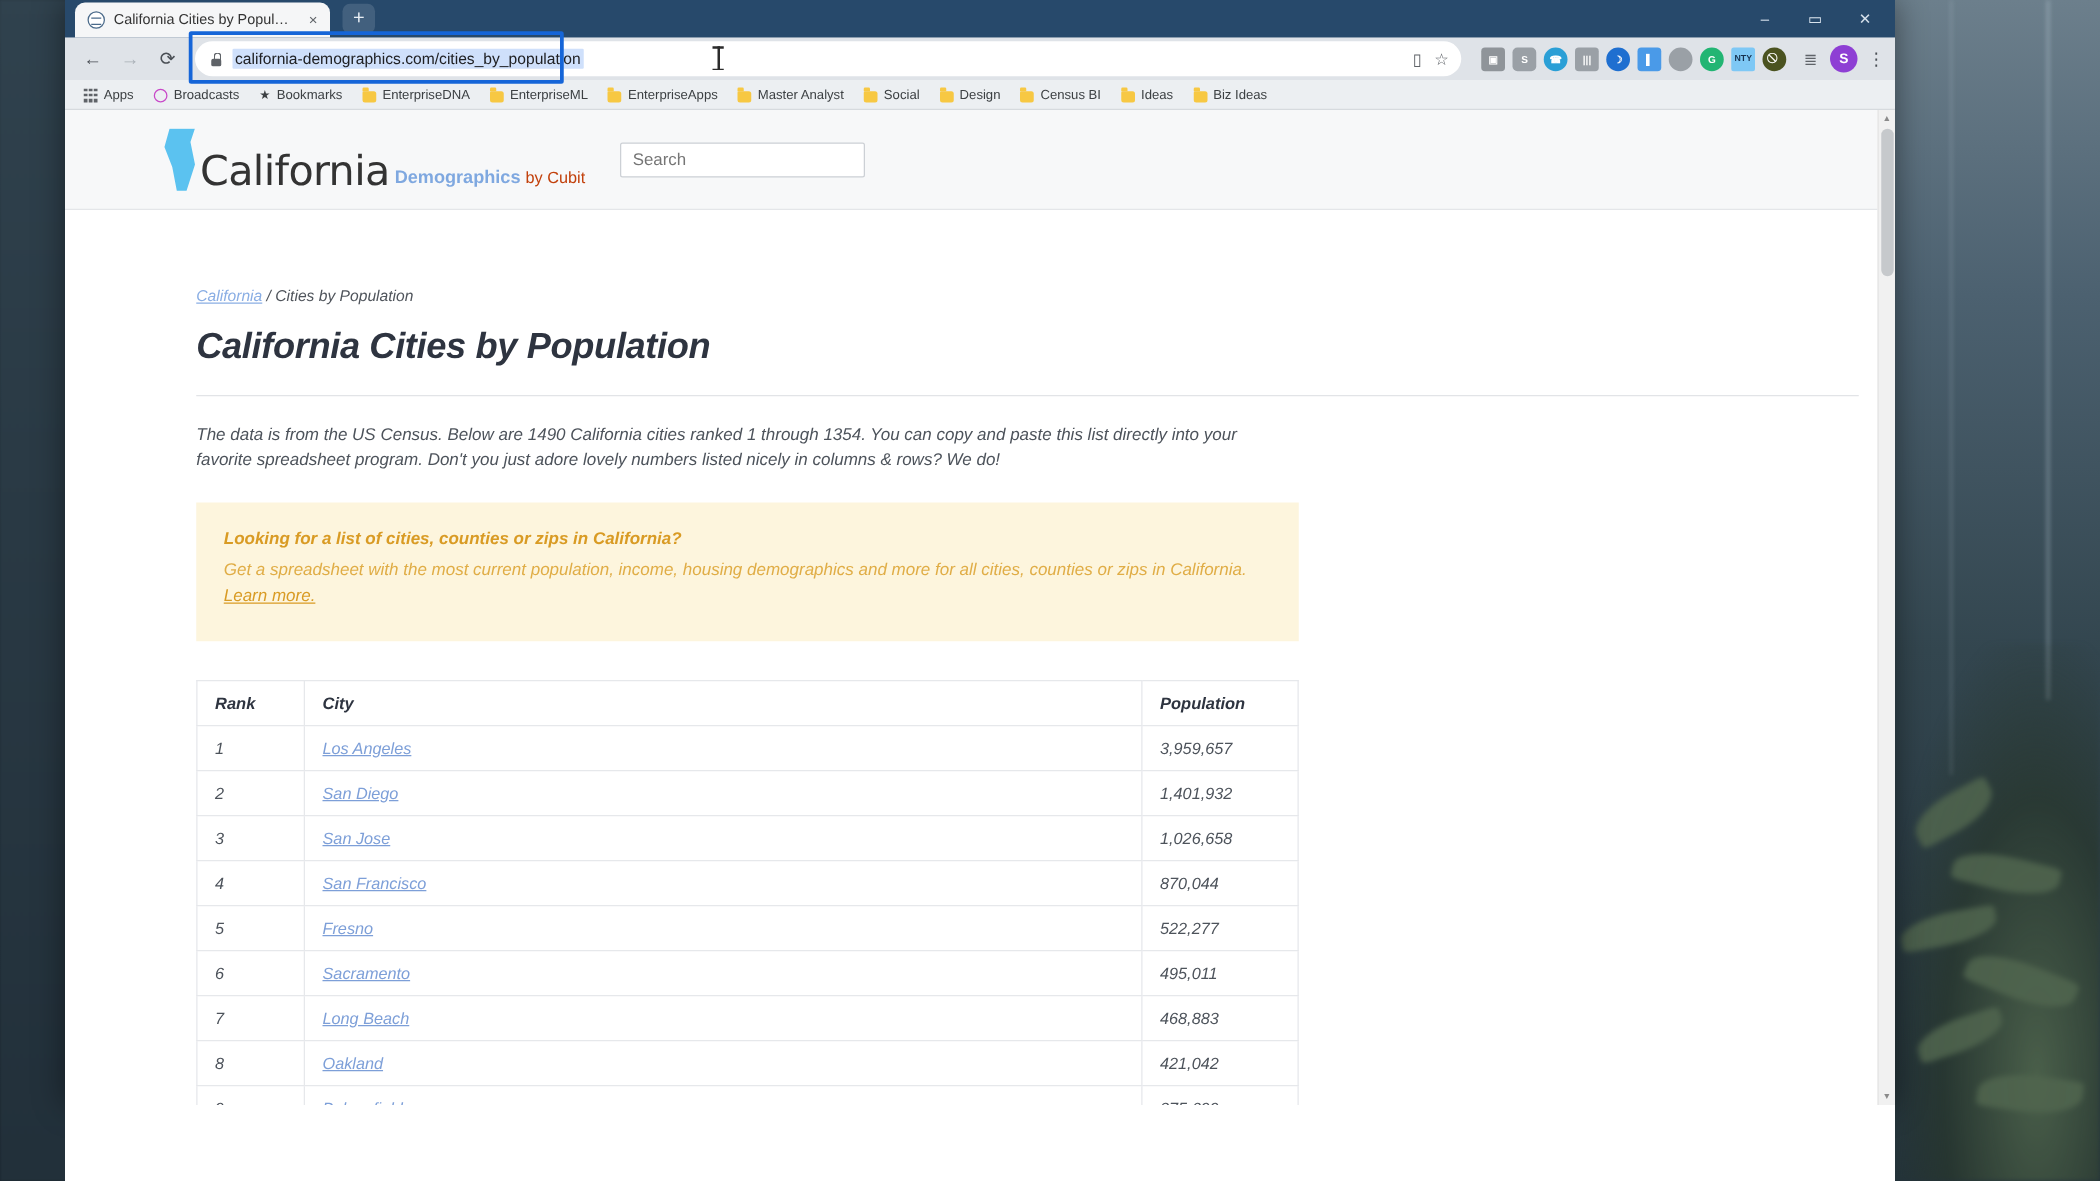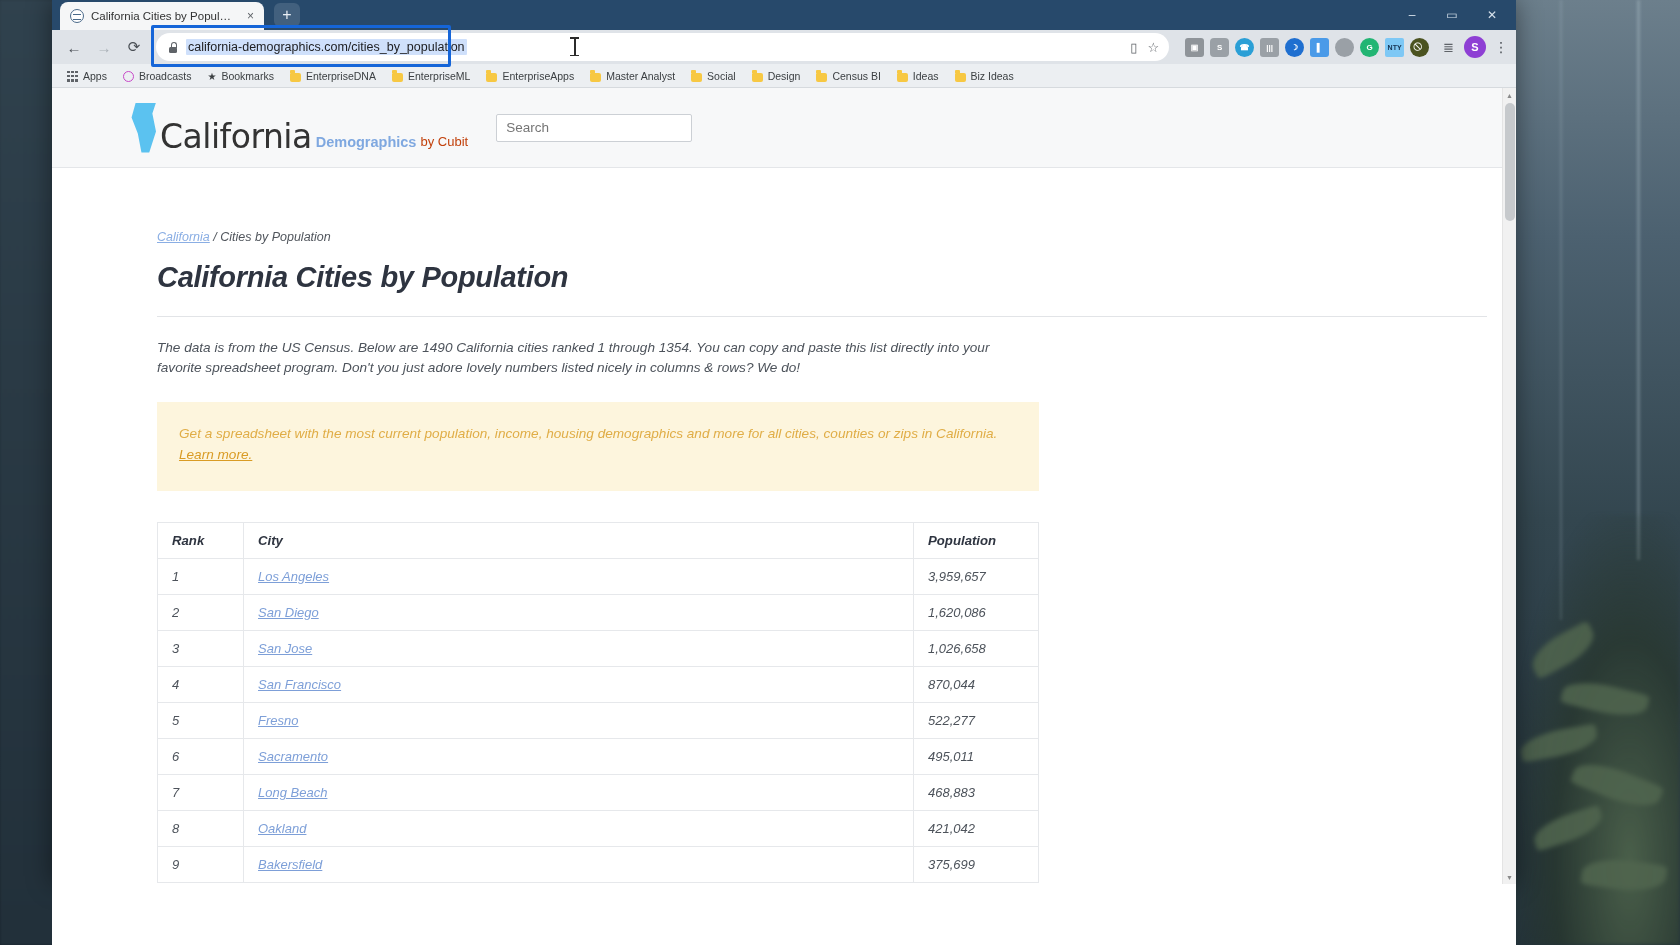--- a/index.html
+++ b/index.html
@@ -422,20 +422,21 @@
             <a>California</a>
             <span>/</span>
             <span>Cities by Population</span>
           </div>
 
           <h1 id="page-title">California Cities by Population</h1>
 
           <p id="intro">The data is from the US Census. Below are 1490 California cities ranked 1 through 1354. You can copy and paste this list directly into your favorite spreadsheet program. Don't you just adore lovely numbers listed nicely in columns &amp; rows? We do!</p>
 
           <div id="callout">
+            <div id="callout-title">Looking for a list of cities, counties or zips in California?</div>
             <div id="callout-body">
               <span>Get a spreadsheet with the most current population, income, housing demographics and more for all cities, counties or zips in California. </span><a>Learn more.</a>
             </div>
           </div>
 
           <div id="table-wrap">
             <table>
               <colgroup>
                   <col class="rank">
                   <col class="city">
@@ -450,21 +451,21 @@
               </thead>
               <tbody>
                 <tr>
                   <td>1</td>
                   <td><a>Los Angeles</a></td>
                   <td>3,959,657</td>
                 </tr>
                 <tr>
                   <td>2</td>
                   <td><a>San Diego</a></td>
-                  <td>1,620,086</td>
+                  <td>1,401,932</td>
                 </tr>
                 <tr>
                   <td>3</td>
                   <td><a>San Jose</a></td>
                   <td>1,026,658</td>
                 </tr>
                 <tr>
                   <td>4</td>
                   <td><a>San Francisco</a></td>
                   <td>870,044</td>

